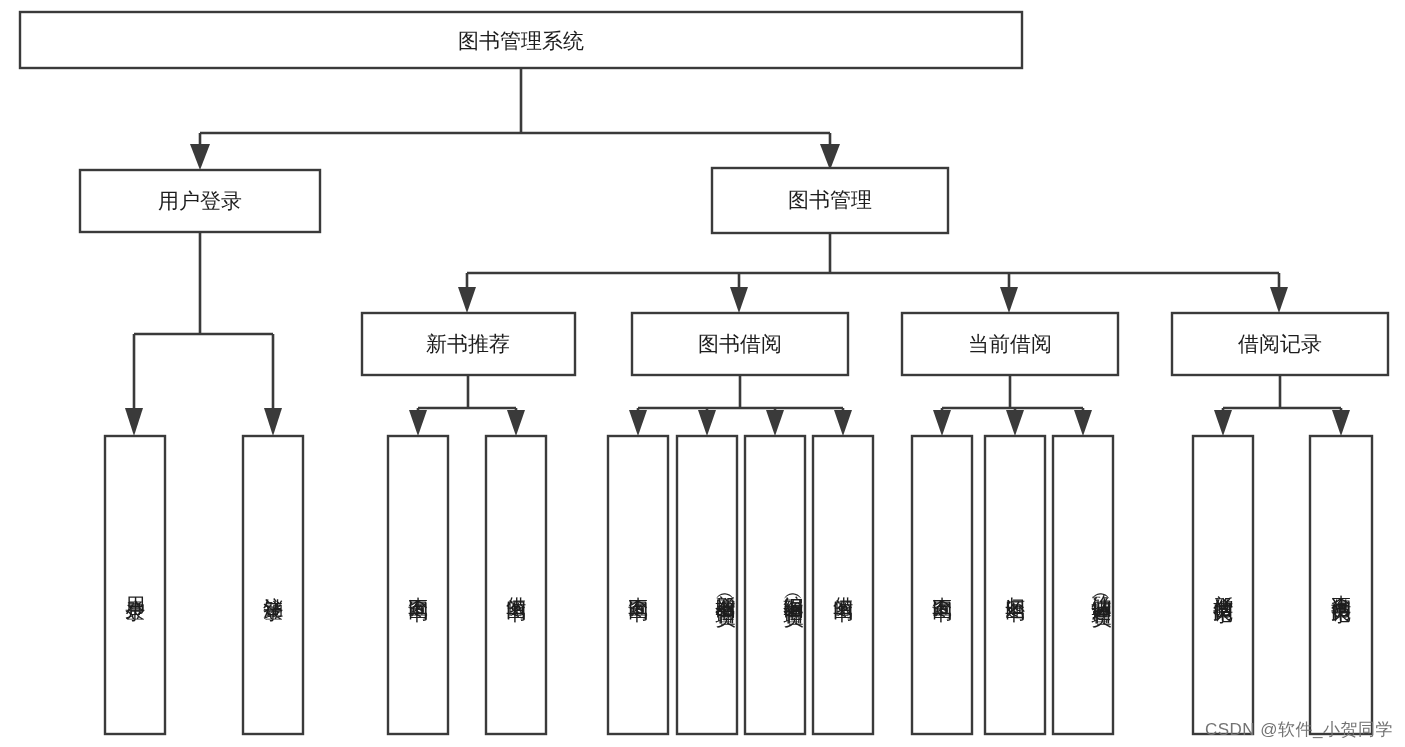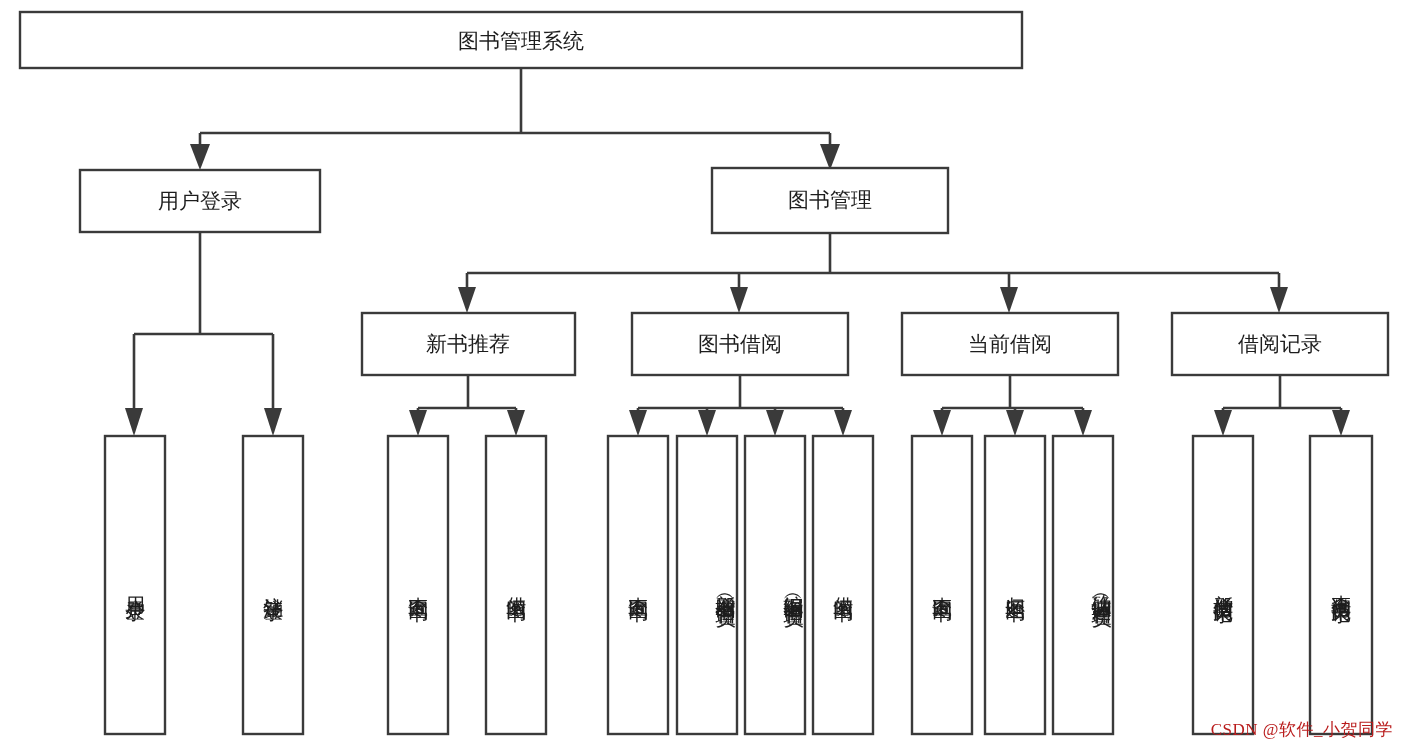--- a/index.html
+++ b/index.html
@@ -64,22 +64,22 @@
     white-space: nowrap;
     pointer-events: none;
   }
   .leaf-label.centered {
     align-items: center;
   }
   .watermark {
     position: absolute;
     right: 12px;
     bottom: 6px;
-    color: #b91c1c;
-    font-family: Liberation Serif, serif;
+    color: #737373;
+    font-family: Liberation Sans, sans-serif;
     font-size: 17px;
     letter-spacing: 0.5px;
     white-space: nowrap;
   }
 </style>
 </head>
 <body>
 
 <div id="diagram-root">
 

